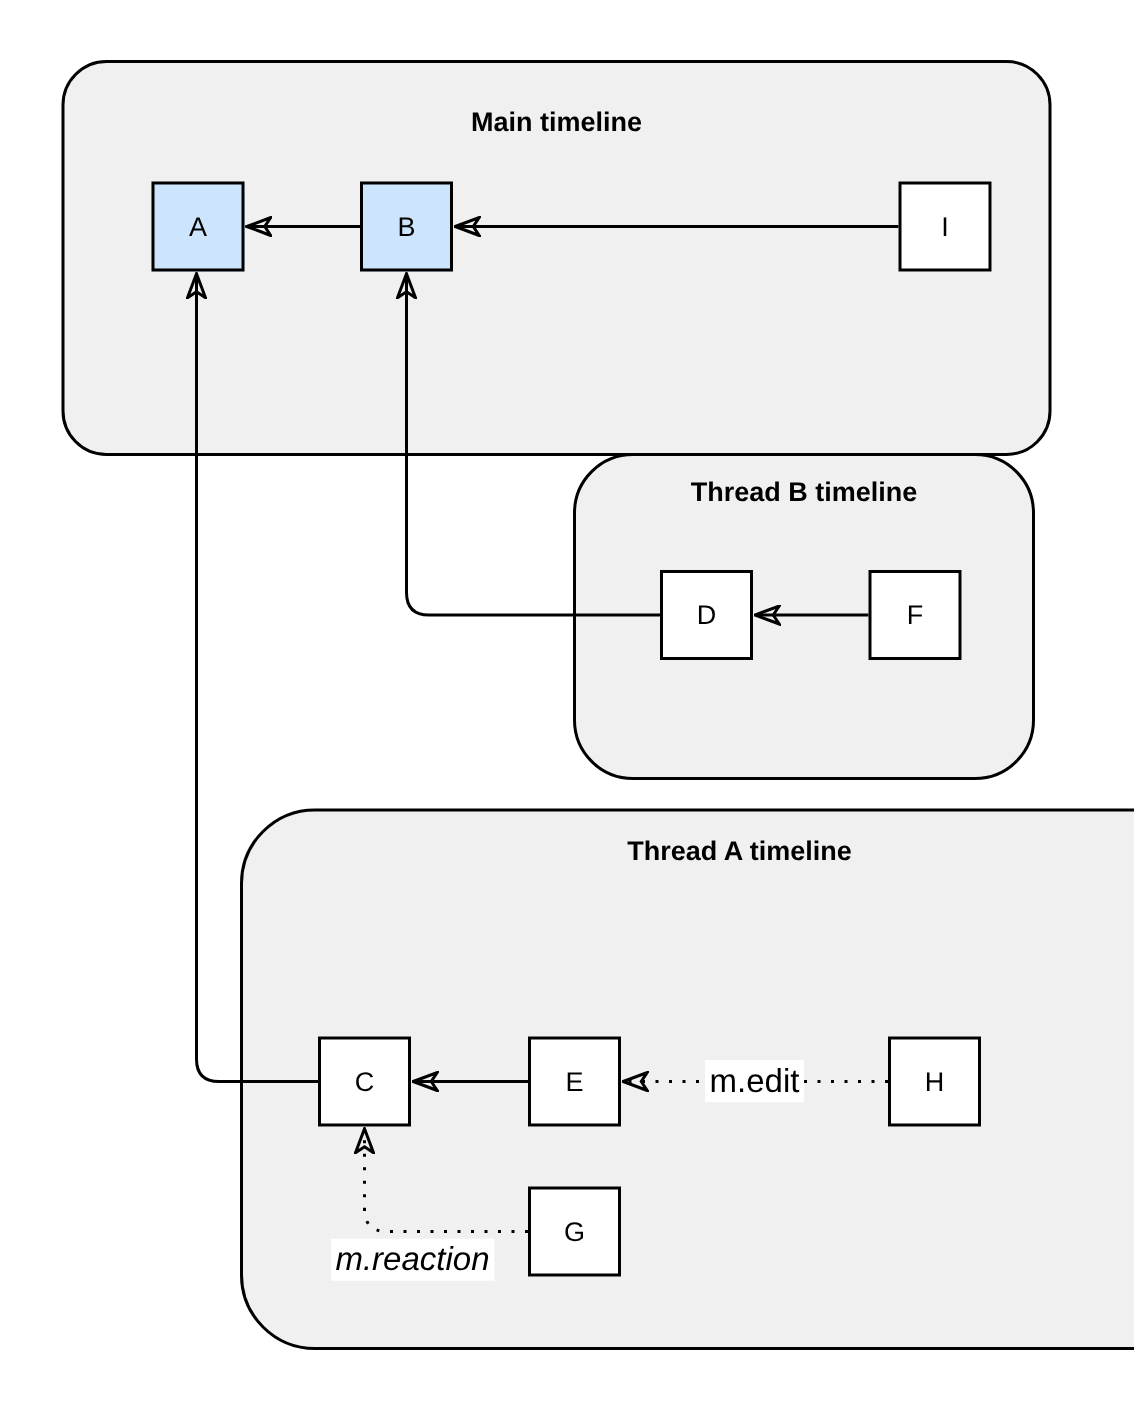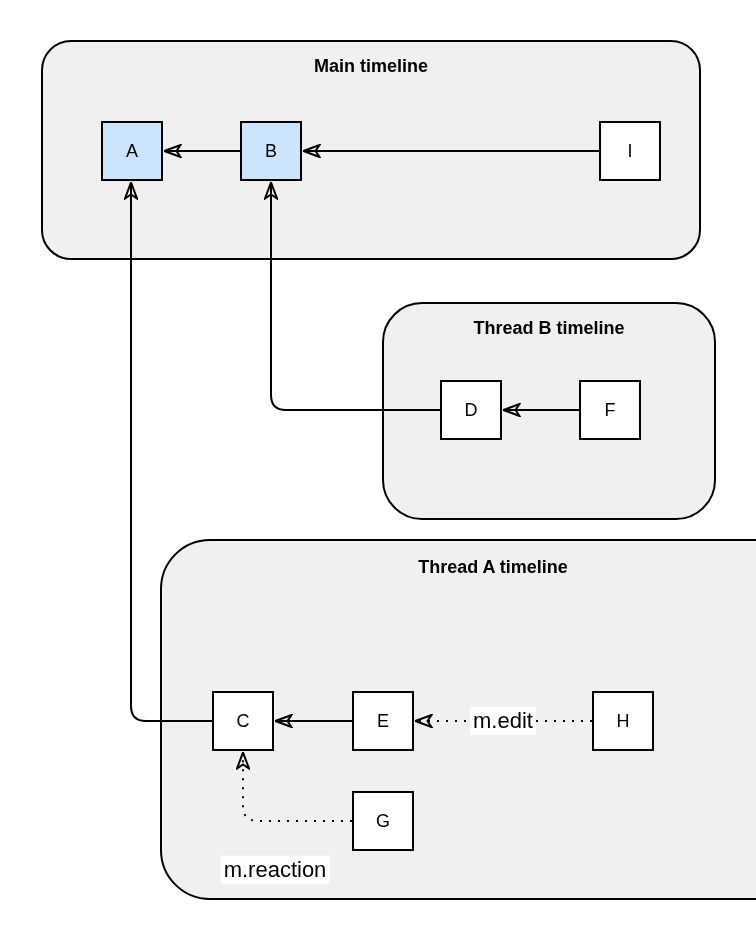--- a/index.html
+++ b/index.html
@@ -67,25 +67,25 @@
     white-space: nowrap;
     z-index: 4;
     line-height: 1.2;
   }
 </style>
 </head>
 <body>
 
 <div id="canvas">
 
-  <div class="container" style="left: 41px; top: 40px; width: 660px; height: 220px; border-radius: 30px; padding-top: 14px; background-color: rgb(240, 240, 240);">
+  <div class="container" style="left: 41px; top: 40px; width: 660px; height: 264px; border-radius: 30px; padding-top: 29px; background-color: rgb(240, 240, 240);">
     <div class="container-title">Main timeline</div>
   </div>
 
-  <div class="container" style="left: 382px; top: 302px; width: 334px; height: 218px; border-radius: 40px; padding-top: 14px; background-color: rgb(240, 240, 240);">
+  <div class="container" style="left: 382px; top: 302px; width: 308px; height: 218px; border-radius: 40px; padding-top: 14px; background-color: rgb(240, 240, 240);">
     <div class="container-title">Thread B timeline</div>
   </div>
 
   <div class="container" style="left: 160px; top: 539px; width: 666px; height: 361px; border-radius: 50px; padding-top: 16px; background-color: rgb(240, 240, 240);">
     <div class="container-title">Thread A timeline</div>
   </div>
 
   <div class="node" style="left: 101px; top: 121px; background-color: rgb(204, 228, 252);">A</div>
   <div class="node" style="left: 240px; top: 121px; background-color: rgb(204, 228, 252);">B</div>
   <div class="node" style="left: 599px; top: 121px; background-color: rgb(255, 255, 255);">I</div>
@@ -106,15 +106,15 @@
     <path d="M 599 151 L 304 151" marker-end="url(#arrow)"></path>
     <path d="M 579 410 L 504 410" marker-end="url(#arrow)"></path>
     <path d="M 440 410 L 286 410 Q 271 410 271 395 L 271 183" marker-end="url(#arrow)"></path>
     <path d="M 352 721 L 276 721" marker-end="url(#arrow)"></path>
     <path d="M 212 721 L 146 721 Q 131 721 131 706 L 131 183" marker-end="url(#arrow)"></path>
     <path class="dotted" d="M 592 721 L 416 721" marker-end="url(#arrow)"></path>
     <path class="dotted" d="M 352 821 L 258 821 Q 243 821 243 806 L 243 753" marker-end="url(#arrow)"></path>
   </svg>
 
   <div class="edge-label" style="left:503px; top:721px;">m.edit</div>
-  <div class="edge-label" style="left:275px; top:870px;">m.reaction</div>
+  <div class="edge-label" style="left:275px; top:840px;font-style:italic;">m.reaction</div>
 
 </div>
 
 </body></html>

